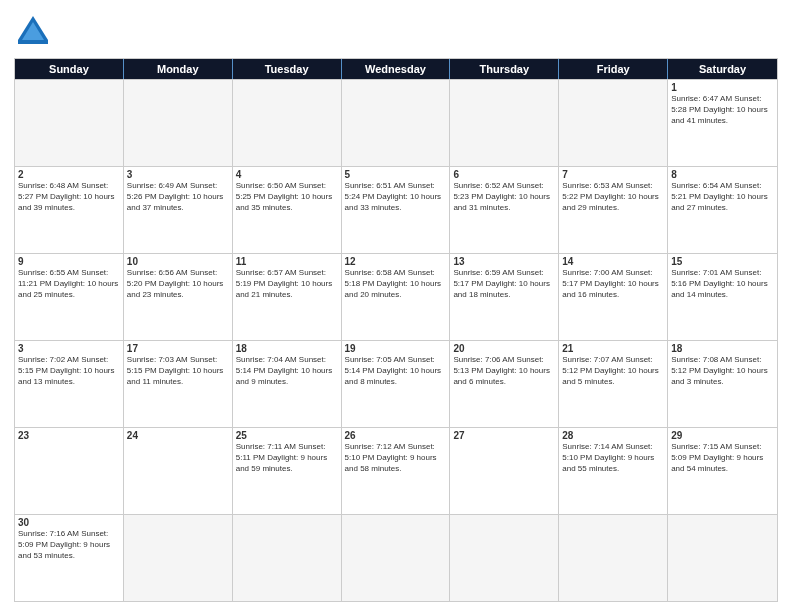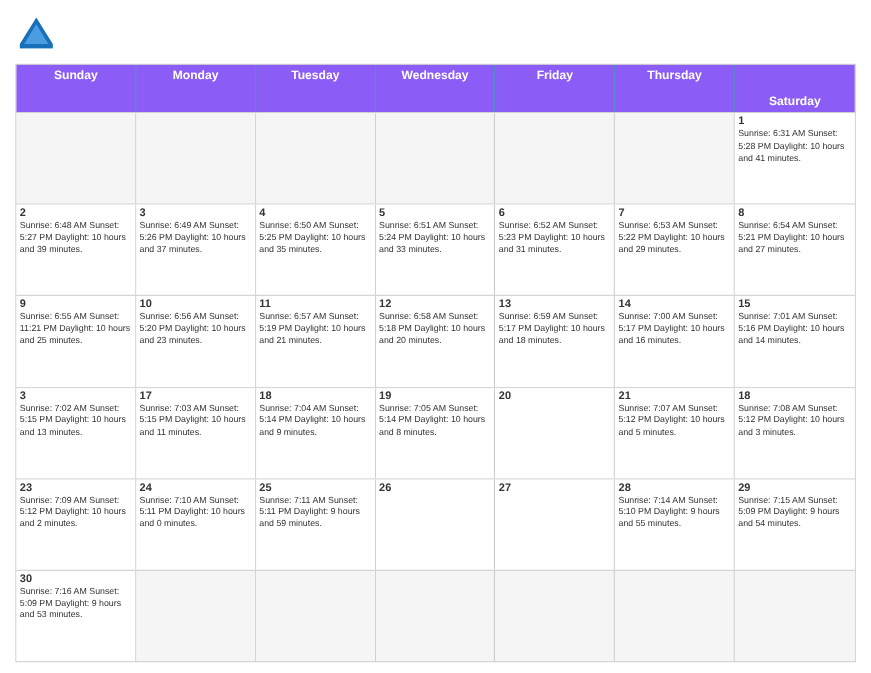--- a/index.html
+++ b/index.html
@@ -37,31 +37,31 @@
     }
     .calendar {
       flex: 1;
       display: flex;
       flex-direction: column;
       border: 1px solid #ccc;
     }
     .day-headers {
       display: grid;
       grid-template-columns: repeat(7, 1fr);
-      background: #8b5cf6;
+      background: #0f172a;
     }
     .day-header {
       color: #fff;
       font-size: 11px;
       font-weight: bold;
       padding: 4px 4px;
       text-align: center;
       border-right: 1px solid #5590c8;
     }
-    .day-header:last-child { border-right: none; margin-top: 23px; }
+    .day-header:last-child { border-right: none; }
     .weeks {
       flex: 1;
       display: flex;
       flex-direction: column;
     }
     .week-row {
       flex: 1;
       display: grid;
       grid-template-columns: repeat(7, 1fr);
       border-top: 1px solid #ccc;
@@ -132,35 +132,35 @@
       <div class="location-title"></div>
     </div>
   </div>
 
   <div class="calendar">
     <div class="day-headers">
     <div class="day-header">Sunday</div>
         <div class="day-header">Monday</div>
         <div class="day-header">Tuesday</div>
         <div class="day-header">Wednesday</div>
+        <div class="day-header">Thursday</div>
         <div class="day-header">Friday</div>
-        <div class="day-header">Thursday</div>
         <div class="day-header">Saturday</div>
       </div>
     <div class="weeks">
     <div class="week-row">
           <div class="cell empty"></div>
           <div class="cell empty"></div>
           <div class="cell empty"></div>
           <div class="cell empty"></div>
           <div class="cell empty"></div>
           <div class="cell empty"></div>
           <div class="cell">
             <span class="day-num">1</span>
-            <div class="cell-content">Sunrise: 6:31 AM
+            <div class="cell-content">Sunrise: 6:47 AM
 Sunset: 5:28 PM
 Daylight: 10 hours and 41 minutes.</div>
           </div>
         </div>
         <div class="week-row">
           <div class="cell">
             <span class="day-num">2</span>
             <div class="cell-content">Sunrise: 6:48 AM
 Sunset: 5:27 PM
 Daylight: 10 hours and 39 minutes.</div>
@@ -266,55 +266,55 @@
 Daylight: 10 hours and 9 minutes.</div>
           </div>
           <div class="cell">
             <span class="day-num">19</span>
             <div class="cell-content">Sunrise: 7:05 AM
 Sunset: 5:14 PM
 Daylight: 10 hours and 8 minutes.</div>
           </div>
           <div class="cell">
             <span class="day-num">20</span>
+            <div class="cell-content">Sunrise: 7:06 AM
+Sunset: 5:13 PM
+Daylight: 10 hours and 6 minutes.</div>
           </div>
           <div class="cell">
             <span class="day-num">21</span>
             <div class="cell-content">Sunrise: 7:07 AM
 Sunset: 5:12 PM
 Daylight: 10 hours and 5 minutes.</div>
           </div>
           <div class="cell">
             <span class="day-num">18</span>
             <div class="cell-content">Sunrise: 7:08 AM
 Sunset: 5:12 PM
 Daylight: 10 hours and 3 minutes.</div>
           </div>
         </div>
         <div class="week-row">
           <div class="cell">
             <span class="day-num">23</span>
-            <div class="cell-content">Sunrise: 7:09 AM
-Sunset: 5:12 PM
-Daylight: 10 hours and 2 minutes.</div>
           </div>
           <div class="cell">
             <span class="day-num">24</span>
-            <div class="cell-content">Sunrise: 7:10 AM
-Sunset: 5:11 PM
-Daylight: 10 hours and 0 minutes.</div>
           </div>
           <div class="cell">
             <span class="day-num">25</span>
             <div class="cell-content">Sunrise: 7:11 AM
 Sunset: 5:11 PM
 Daylight: 9 hours and 59 minutes.</div>
           </div>
           <div class="cell">
             <span class="day-num">26</span>
+            <div class="cell-content">Sunrise: 7:12 AM
+Sunset: 5:10 PM
+Daylight: 9 hours and 58 minutes.</div>
           </div>
           <div class="cell">
             <span class="day-num">27</span>
           </div>
           <div class="cell">
             <span class="day-num">28</span>
             <div class="cell-content">Sunrise: 7:14 AM
 Sunset: 5:10 PM
 Daylight: 9 hours and 55 minutes.</div>
           </div>

